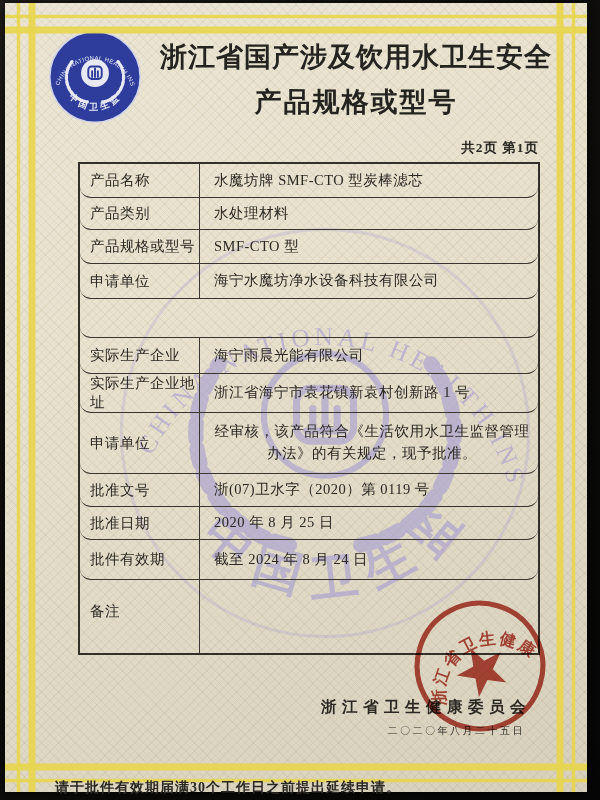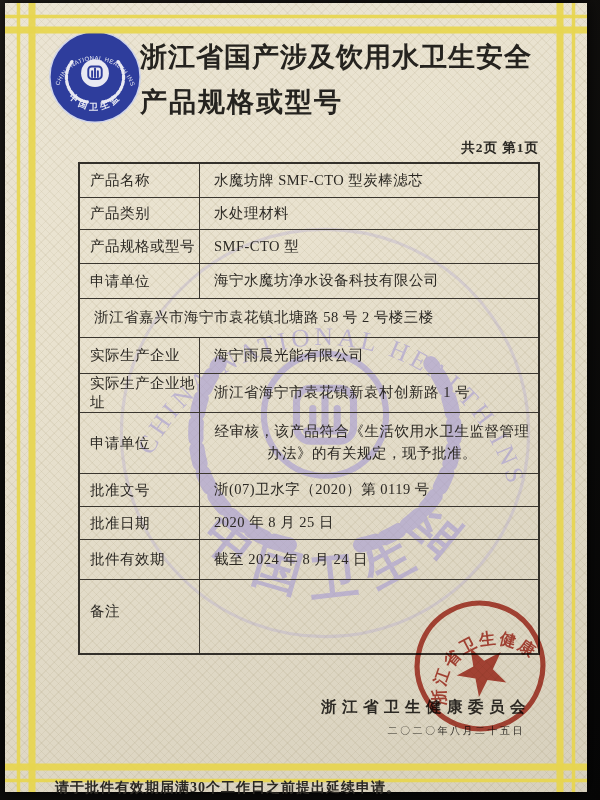--- a/index.html
+++ b/index.html
@@ -22,32 +22,32 @@
   }
   .border-frame{position:absolute;left:0;top:0;z-index:3;pointer-events:none;}
   .border-frame line{stroke:#e8d64f;opacity:0.92;}
 
   .watermark{position:absolute;left:96px;top:206px;width:448px;height:448px;z-index:1;opacity:0.62;}
   .watermark .wm-stroke{stroke:#a79cd2;fill:none;}
   .watermark text{fill:#a79cd2;font-family:"Liberation Serif","DejaVu Serif",serif;}
 
   .logo{position:absolute;left:42px;top:26px;width:96px;height:96px;z-index:2;}
 
-  .title-block{position:absolute;left:135px;top:36px;width:432px;z-index:2;
+  .title-block{position:absolute;left:135px;top:36px;width:432px;z-index:2;text-align:center;
     font-family:"Liberation Sans","DejaVu Sans",sans-serif;font-weight:bold;color:#25231f;}
   .title-line1{font-size:27px;letter-spacing:1px;white-space:nowrap;}
   .title-line2{font-size:27px;letter-spacing:2px;margin-top:9px;}
 
   .page-indicator{position:absolute;right:48px;top:136px;z-index:2;font-size:13.5px;font-weight:bold;color:#2b2924;letter-spacing:1px;}
 
   .cert-table{
     position:absolute;left:73px;top:159px;width:458px;z-index:2;
     border:2px solid #33302a;color:#2b2823;
   }
-  .trow{display:flex;border-bottom:1.5px solid #3a362f;}
+  .trow{display:flex;border-bottom:1.5px solid #3a362f;border-radius:11px;}
   .trow:last-child{border-bottom:none;}
   .tlabel{width:120px;flex:0 0 120px;border-right:1.5px solid #3a362f;
     display:flex;align-items:center;padding-left:10px;box-sizing:border-box;
     font-size:14.5px;letter-spacing:0.5px;}
   .tvalue{flex:1;display:flex;align-items:center;padding:2px 8px 2px 14px;box-sizing:border-box;
     font-size:14.5px;line-height:1.5;letter-spacing:0.5px;text-align:center;}
   .trow:nth-child(1){height:33px}
   .trow:nth-child(2){height:31px}
   .trow:nth-child(3){height:33px}
   .trow:nth-child(4){height:34px}
@@ -151,21 +151,20 @@
     </div>
     <div class="trow">
       <div class="tlabel">产品规格或型号</div>
       <div class="tvalue">SMF-CTO 型</div>
     </div>
     <div class="trow">
       <div class="tlabel">申请单位</div>
       <div class="tvalue">海宁水魔坊净水设备科技有限公司</div>
     </div>
     <div class="trow">
-      <div class="tvalue">浙江省嘉兴市海宁市袁花镇北塘路 58 号 2 号楼三楼</div>
     </div>
     <div class="trow">
       <div class="tlabel">实际生产企业</div>
       <div class="tvalue">海宁雨晨光能有限公司</div>
     </div>
     <div class="trow">
       <div class="tlabel">实际生产企业地址</div>
       <div class="tvalue">浙江省海宁市袁花镇新袁村创新路 1 号</div>
     </div>
     <div class="trow">

